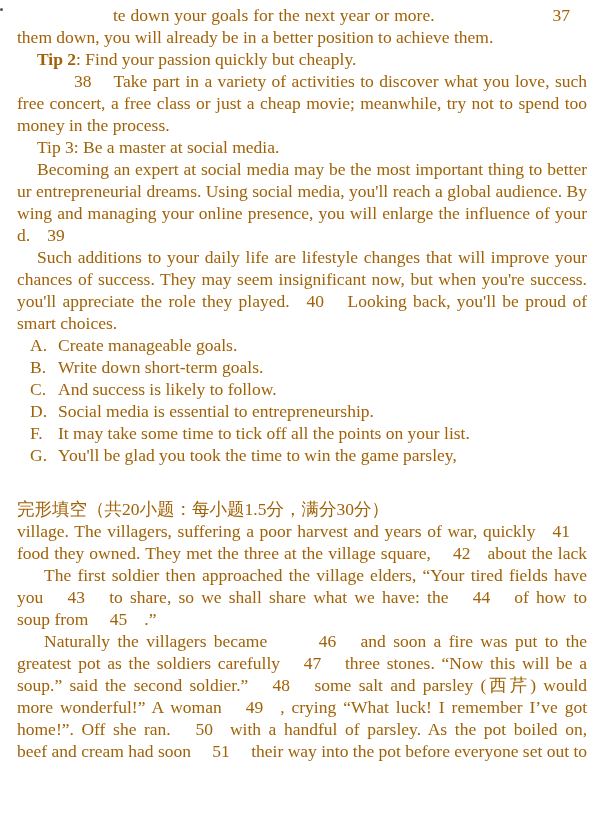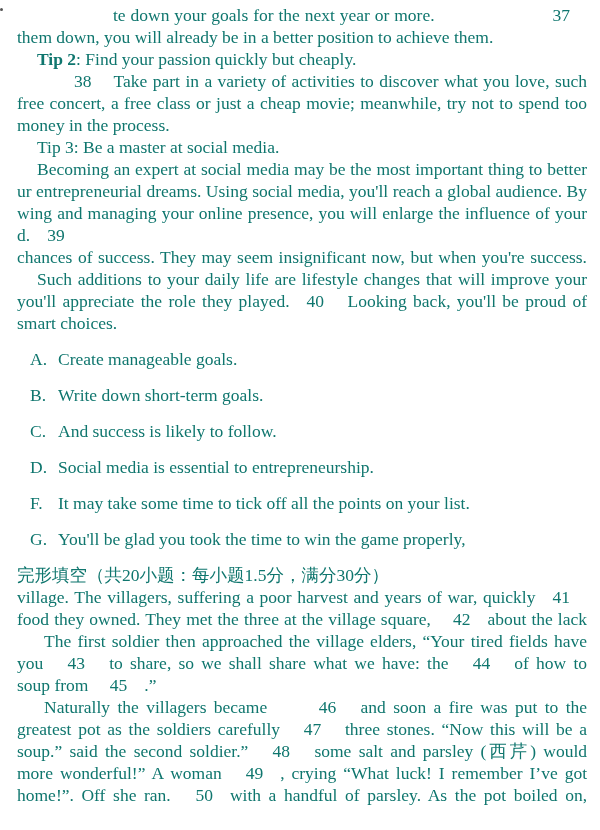--- a/index.html
+++ b/index.html
@@ -5,39 +5,39 @@
   html,body { margin:0; padding:0; background:#ffffff; }
   body { width:600px; height:830px; overflow:hidden; }
   .page {
     position:relative;
     box-sizing:border-box;
     width:600px; height:830px;
     padding:4px 13px 0 17px;
     font-family:"Liberation Serif","DejaVu Serif",serif;
     font-size:17.5px;
     line-height:22px;
-    color:#0f766e;
+    color:#a16207;
   }
   .ln { height:22px; overflow:hidden; }
   
   .jf { text-align:justify; text-align-last:justify; }
   .jf::after { content:""; display:inline-block; width:100%; }
   .ti97 { text-indent:96px; }
   .ti20 { text-indent:20px; }
   .ti27 { text-indent:27px; }
   b { font-weight:bold; }
   .blank {
     display:inline-block;
     border-bottom:1.4px solid #111;
     padding:0 17px;
     text-align:center;
   }
-  .opt { padding-left:13px;margin-top:14px; }
+  .opt { padding-left:13px; }
   .opt .letter { display:inline-block; width:28px; }
-  .heading { margin-top:14px; }
+  .heading { margin-top:32px; }
   .artifact {
     position:absolute; left:0; top:8px;
     width:3px; height:3px; background:#555; border-radius:50%;
   }
 </style>
 </head>
 <body>
 
 <div class="page">
   <div class="artifact"></div>
@@ -51,39 +51,40 @@
   <div class="ln jf">free concert, a free class or just a cheap movie; meanwhile, try not to spend too much</div>
   <div class="ln">money in the process.</div>
 
   <div class="ln ti20">Tip 3: Be a master at social media.</div>
 
   <div class="ln jf ti20">Becoming an expert at social media may be the most important thing to better yo</div>
   <div class="ln jf">ur entrepreneurial dreams. Using social media, you'll reach a global audience. By gro</div>
   <div class="ln jf">wing and managing your online presence, you will enlarge the influence of your bran</div>
   <div class="ln"><span>d.</span><span class="blank"><span>39</span></span></div>
 
+  <div class="ln jf ti20">Such additions to your daily life are lifestyle changes that will improve your</div>
   <div class="ln jf">chances of success. They may seem insignificant now, but when you're success.</div>
-  <div class="ln jf ti20">Such additions to your daily life are lifestyle changes that will improve your</div>
   <div class="ln jf"><span>you'll appreciate the role they played.</span><span class="blank"><span>40</span></span> <span>Looking back, you'll be proud of your</span></div>
   <div class="ln">smart choices.</div>
 
   <div class="ln opt"><span class="letter">A.</span><span>Create manageable goals.</span></div>
   <div class="ln opt"><span class="letter">B.</span><span>Write down short-term goals.</span></div>
   <div class="ln opt"><span class="letter">C.</span><span>And success is likely to follow.</span></div>
   <div class="ln opt"><span class="letter">D.</span><span>Social media is essential to entrepreneurship.</span></div>
   <div class="ln opt"><span class="letter">F.</span><span>It may take some time to tick off all the points on your list.</span></div>
-  <div class="ln opt"><span class="letter">G.</span><span>You'll be glad you took the time to win the game properly,</span></div>
+  <div class="ln opt"><span class="letter">G.</span><span>You'll be glad you took the time to win the game parsley,</span></div>
 
   <div class="ln heading">完形填空（共20小题：每小题1.5分，满分30分）</div>
 
   <div class="ln jf"><span>village. The villagers, suffering a poor harvest and years of war, quickly</span><span class="blank"><span>41</span></span></div>
   <div class="ln jf"><span>food they owned. They met the three at the village square,</span> <span class="blank"><span>42</span></span><span>about the lack of</span></div>
 
   <div class="ln jf ti27">The first soldier then approached the village elders, “Your tired fields have left</div>
   <div class="ln jf"><span>you</span> <span class="blank"><span>43</span></span> <span>to share, so we shall share what we have: the</span> <span class="blank"><span>44</span></span> <span>of how to make</span></div>
   <div class="ln"><span>soup from</span> <span class="blank"><span>45</span></span><span>.”</span></div>
 
   <div class="ln jf ti27"><span>Naturally the villagers became</span> <span class="blank"><span>46</span></span> <span>and soon a fire was put to the villagers</span></div>
   <div class="ln jf"><span>greatest pot as the soldiers carefully</span> <span class="blank"><span>47</span></span> <span>three stones. “Now this will be a fine</span></div>
   <div class="ln jf"><span>soup.” said the second soldier.”</span> <span class="blank"><span>48</span></span> <span>some salt and parsley (西芹) would make it</span></div>
   <div class="ln jf"><span>more wonderful!” A woman</span> <span class="blank"><span>49</span></span><span>, crying “What luck! I remember I’ve got some at</span></div>
   <div class="ln jf"><span>home!”. Off she ran.</span> <span class="blank"><span>50</span></span><span>with a handful of parsley. As the pot boiled on, carrots,</span></div>
+  <div class="ln jf"><span>beef and cream had soon</span> <span class="blank"><span>51</span></span> <span>their way into the pot before everyone set out to</span></div>
 </div>
 
 </body></html>

